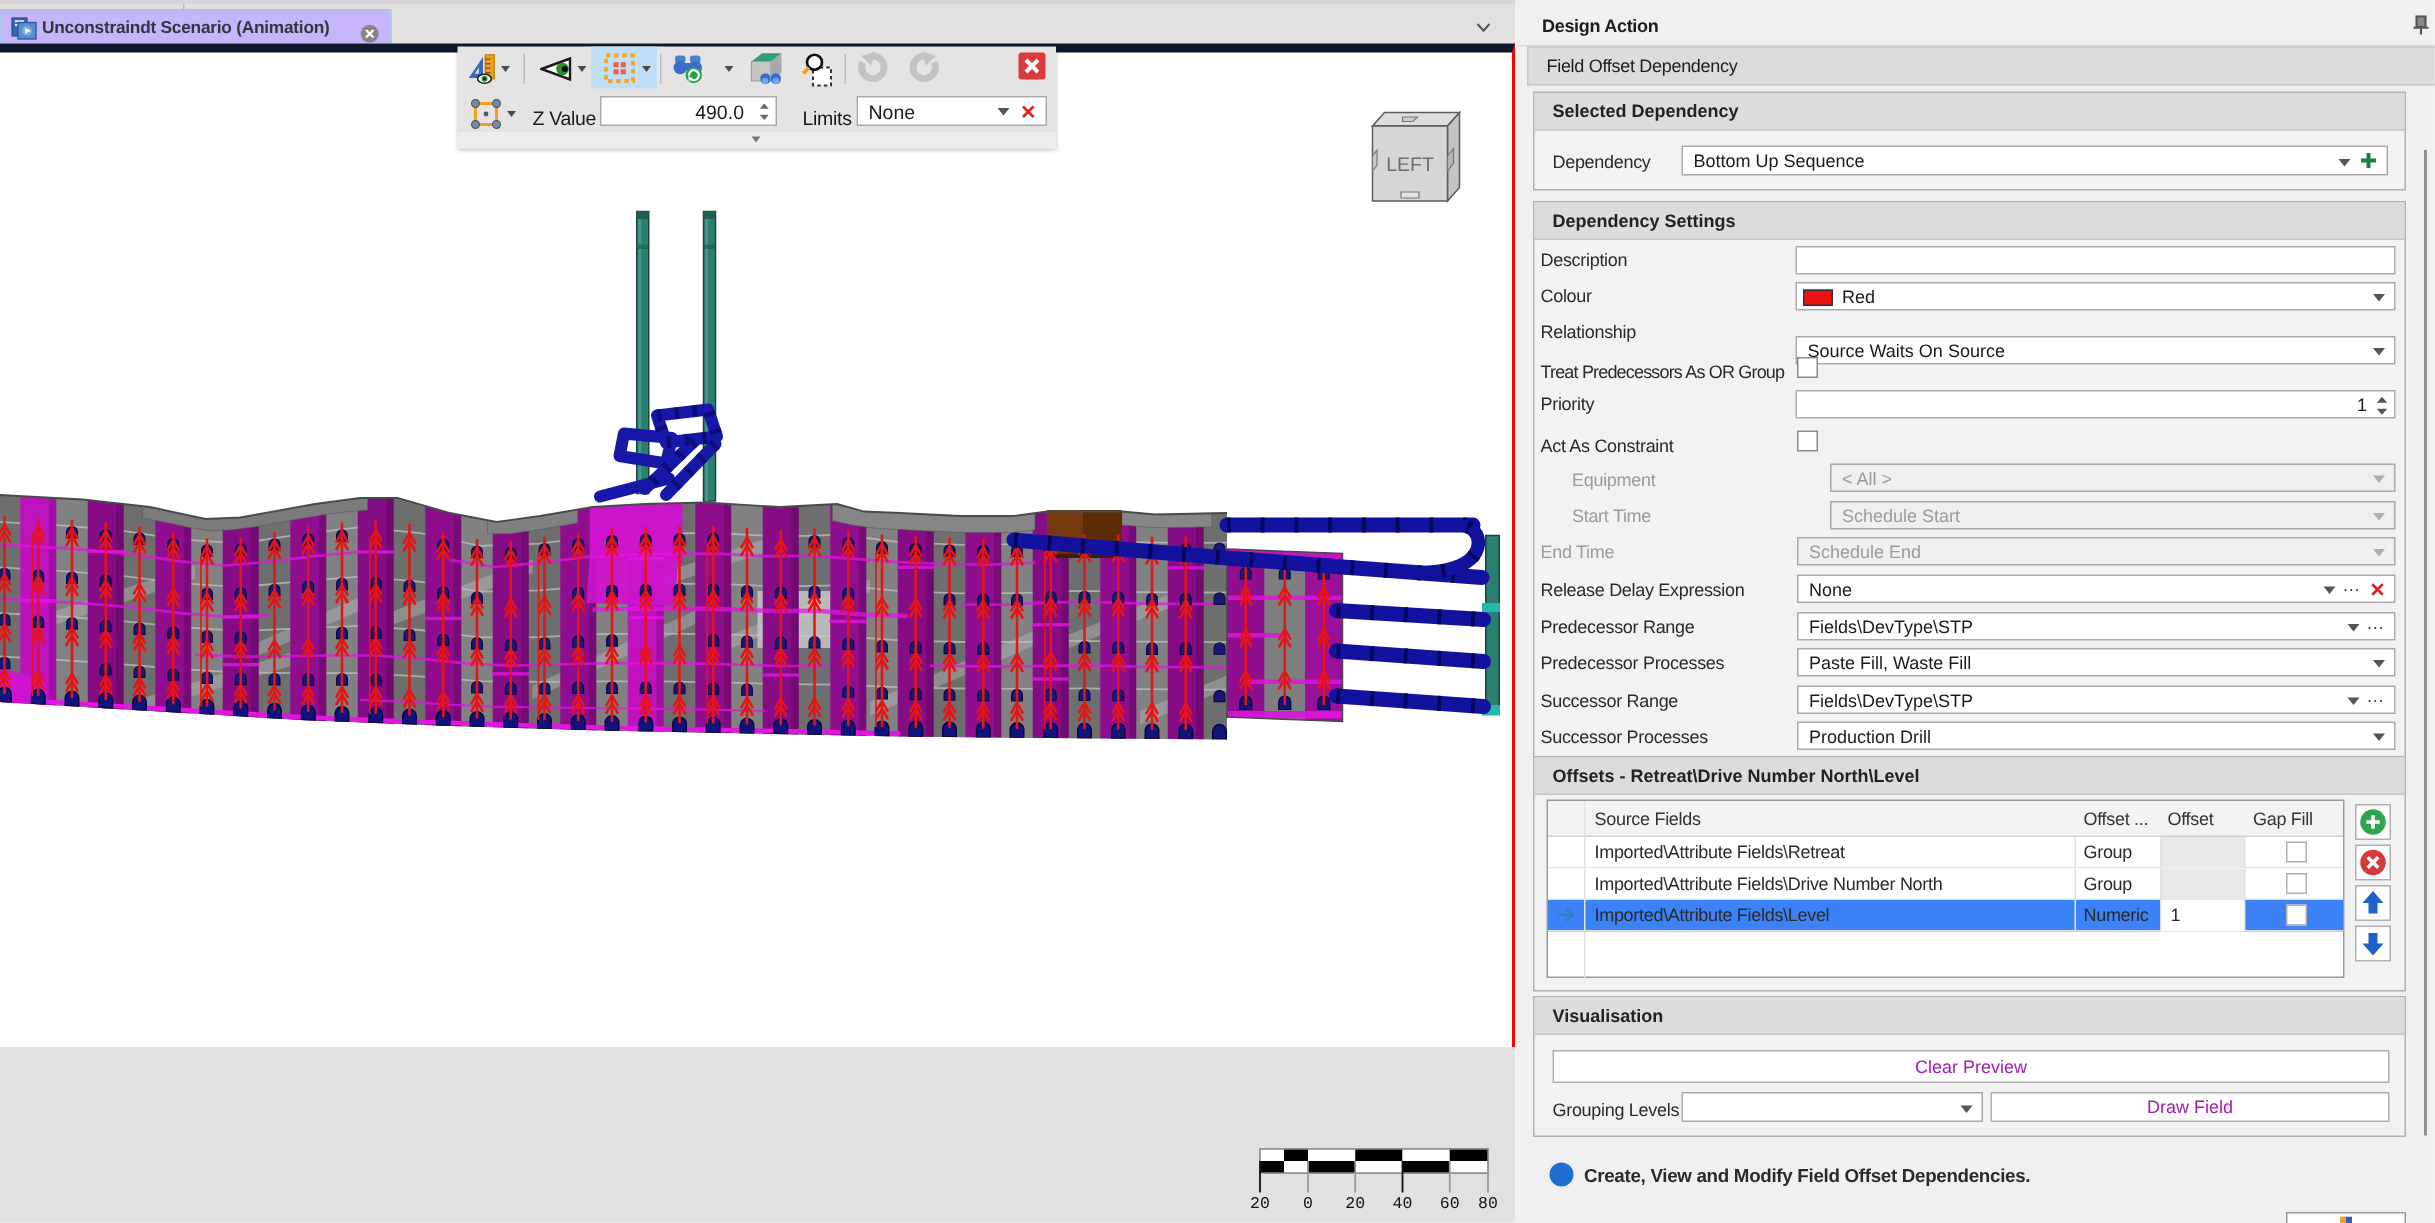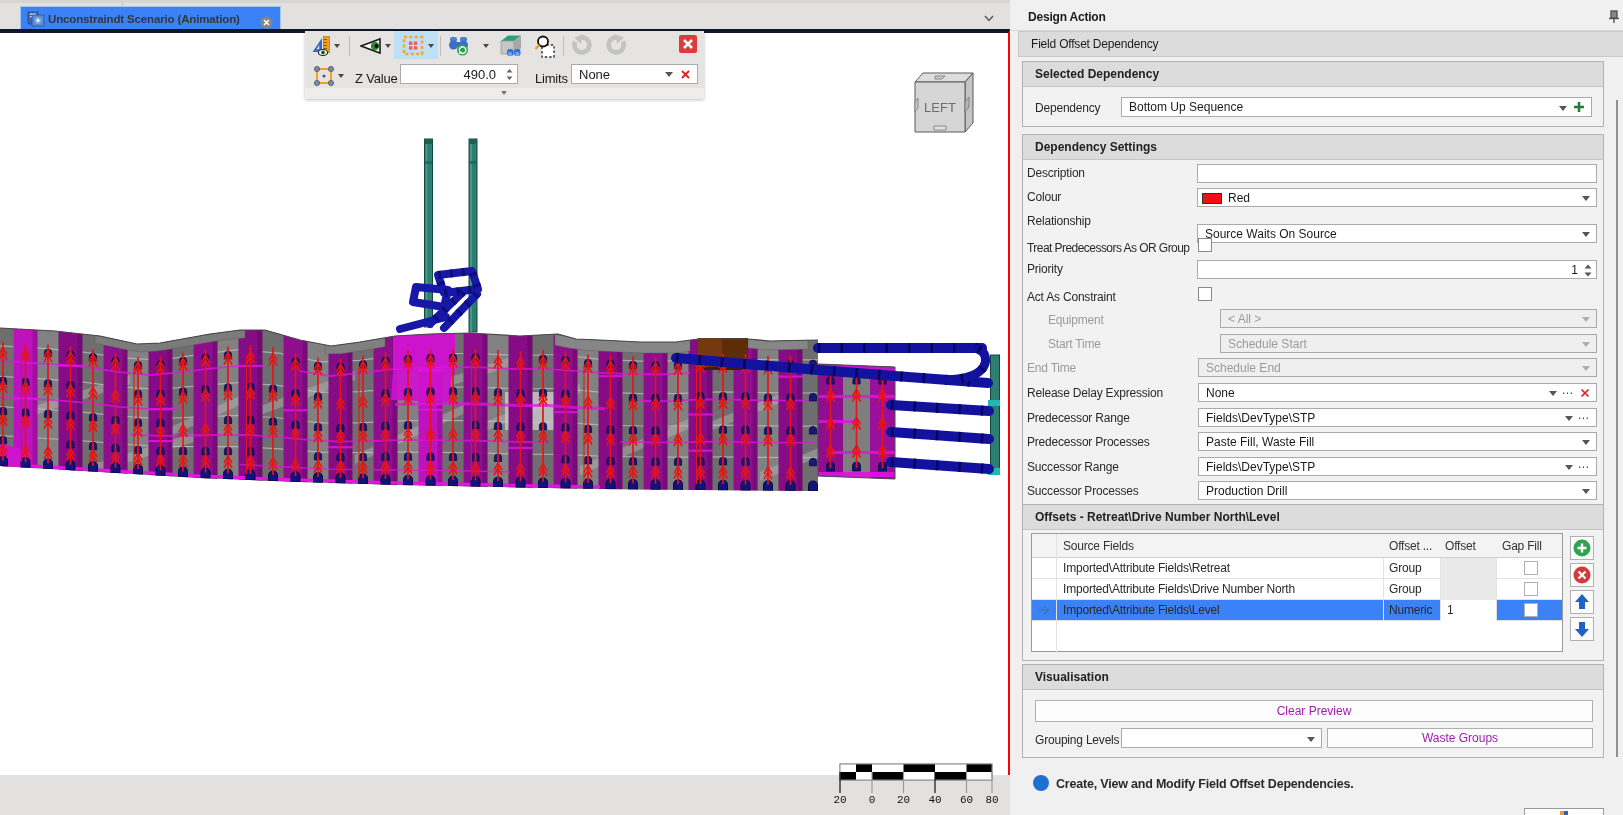--- a/index.html
+++ b/index.html
@@ -1,23 +1,23 @@
 <!DOCTYPE html>
 <html><head><meta charset="utf-8"><title>app</title>
 <style>
 * { margin:0; padding:0; box-sizing:border-box; }
 html,body { width:1623px; height:815px; overflow:hidden;
   font-family:"Liberation Sans", sans-serif; background:#f0f0f0; }
 .abs { position:absolute; }
 #viewport { position:absolute; left:0; top:0; width:1010px; height:815px; background:#e3e1e0; }
 #tabbar { position:absolute; left:0; top:0; width:1010px; height:29px; background:#e3e1e0; border-top:3px solid #d8d6d5;}
-#tab { position:absolute; left:0; top:3px; width:261px; height:26px; background:#3b82f6; border:1px solid #a3c8e8; border-bottom:none;margin-left:20px; }
+#tab { position:absolute; left:0; top:3px; width:261px; height:26px; background:#c4b5fd; border:1px solid #a3c8e8; border-bottom:none; }
 #tab .txt { position:absolute; left:27px; top:6px; font-size:11.5px; font-weight:bold; color:#33373b; letter-spacing:-0.15px; }
-#canvas { position:absolute; left:0; top:29px; width:1010px; height:746px; background:#ffffff;
-  border-top:4px solid #0f172a; border-right:2px solid #fd0201; }
+#canvas { position:absolute; left:0; top:29px; width:1010px; height:669px; background:#ffffff;
+  border-top:6px solid #0f172a; border-right:2px solid #fd0201; }
 #panel { position:absolute; left:1011px; top:0; width:612px; height:815px; background:#f0f0f0; }
 .gbox { position:absolute; left:11px; width:582px; border:1px solid #b2b2b2; background:#f2f2f2; }
 .ghead { height:25px; background:#dcdcdc; border-bottom:1px solid #c6c6c6; font-weight:bold; font-size:12px; color:#222;
   padding:5px 0 0 12px; }
 .lbl { position:absolute; font-size:12px; color:#2a2a2a; white-space:nowrap; letter-spacing:-0.2px; }
 .lbl.dis { color:#9b9b9b; }
 .inp { position:absolute; background:#fff; border:1px solid #aaaaaa; font-size:12px; color:#1a1a1a; }
 .inp.dis { background:#efefef; color:#9b9b9b; }
 .inp .tx { position:absolute; left:7px; top:2px; white-space:nowrap; }
 .dd { position:absolute; width:0; height:0; border-left:4px solid transparent; border-right:4px solid transparent;
@@ -1076,21 +1076,21 @@
         <path d="M10 18 L3 10 H7 V3 H13 V10 H17 Z" fill="#1e62c8"></path>
       </svg></div>
 <div class="gbox" style="top:664px;height:94px">
       <div class="ghead">Visualisation</div>
     </div>
 <div class="btn" style="left:24px;top:700px;width:558px;height:22px;padding-top:3px">Clear Preview</div>
 <div class="lbl" style="left:24px;top:733px">Grouping Levels</div>
 <div class="inp" style="left:110px;top:728px;width:201px;height:20px">
       <div class="dd" style="right:6px;top:8px"></div>
     </div>
-<div class="btn" style="left:316px;top:728px;width:266px;height:20px;padding-top:2px">Waste Groups</div>
+<div class="btn" style="left:316px;top:728px;width:266px;height:20px;padding-top:2px">Draw Field</div>
 <div class="abs" style="left:22px;top:775px;width:16px;height:16px;border-radius:50%;background:#1f6fd0"></div>
 <div class="lbl" style="left:45px;top:777px;font-weight:bold;font-size:12.5px">Create, View and Modify Field Offset Dependencies.</div>
 <div class="abs" style="left:513px;top:808px;width:80px;height:10px;background:#fdfdfd;border:1px solid #9a9a9a;border-bottom:none">
 <svg class="abs" style="left:34px;top:2px" width="10" height="8" viewBox="0 0 10 8">
         <rect x="1" y="0" width="4" height="8" fill="#f0a01e"></rect>
         <rect x="5" y="0" width="4" height="8" fill="#2f5fc0"></rect>
       </svg>
     </div>
 <div class="abs" style="left:605px;top:100px;width:2px;height:657px;background:#909090"></div>
 </div>

